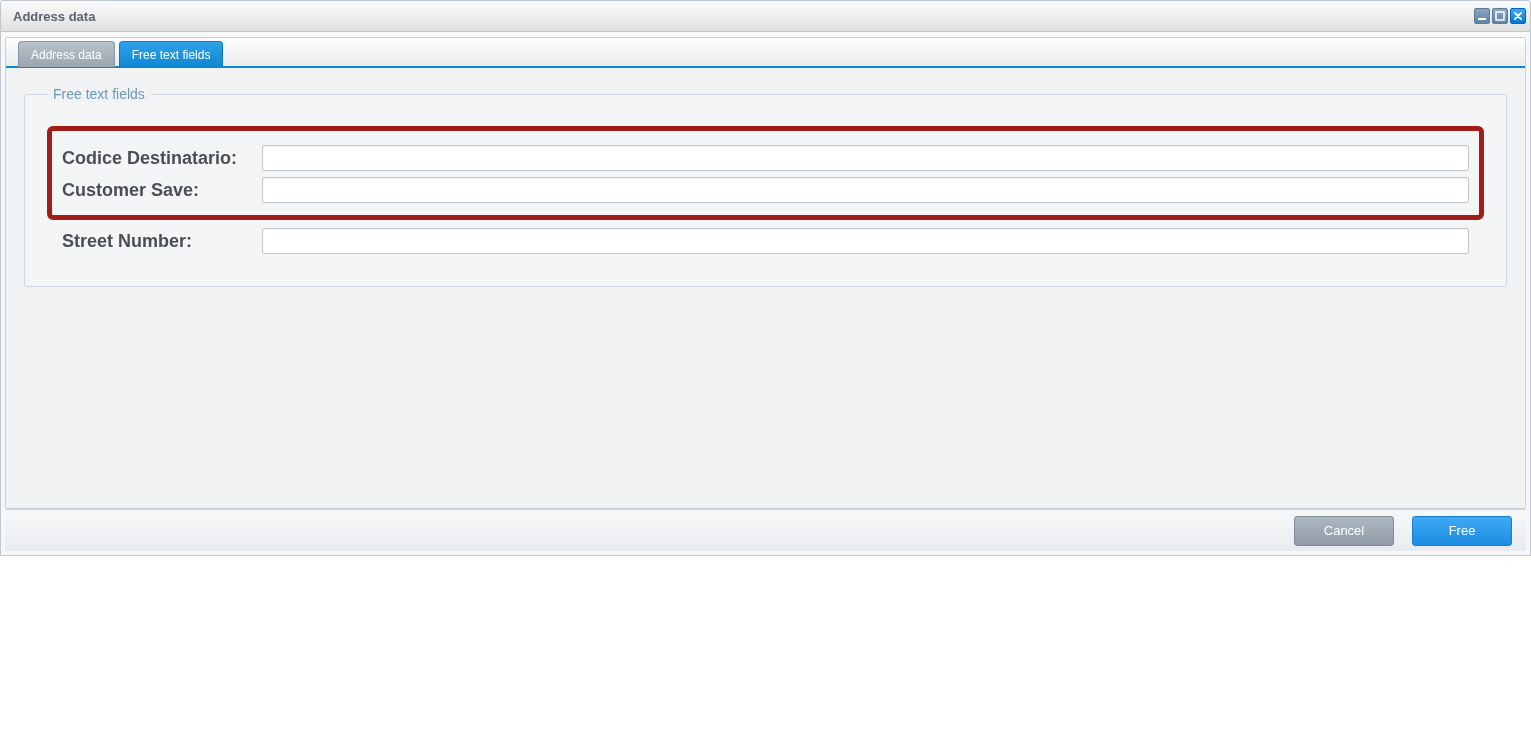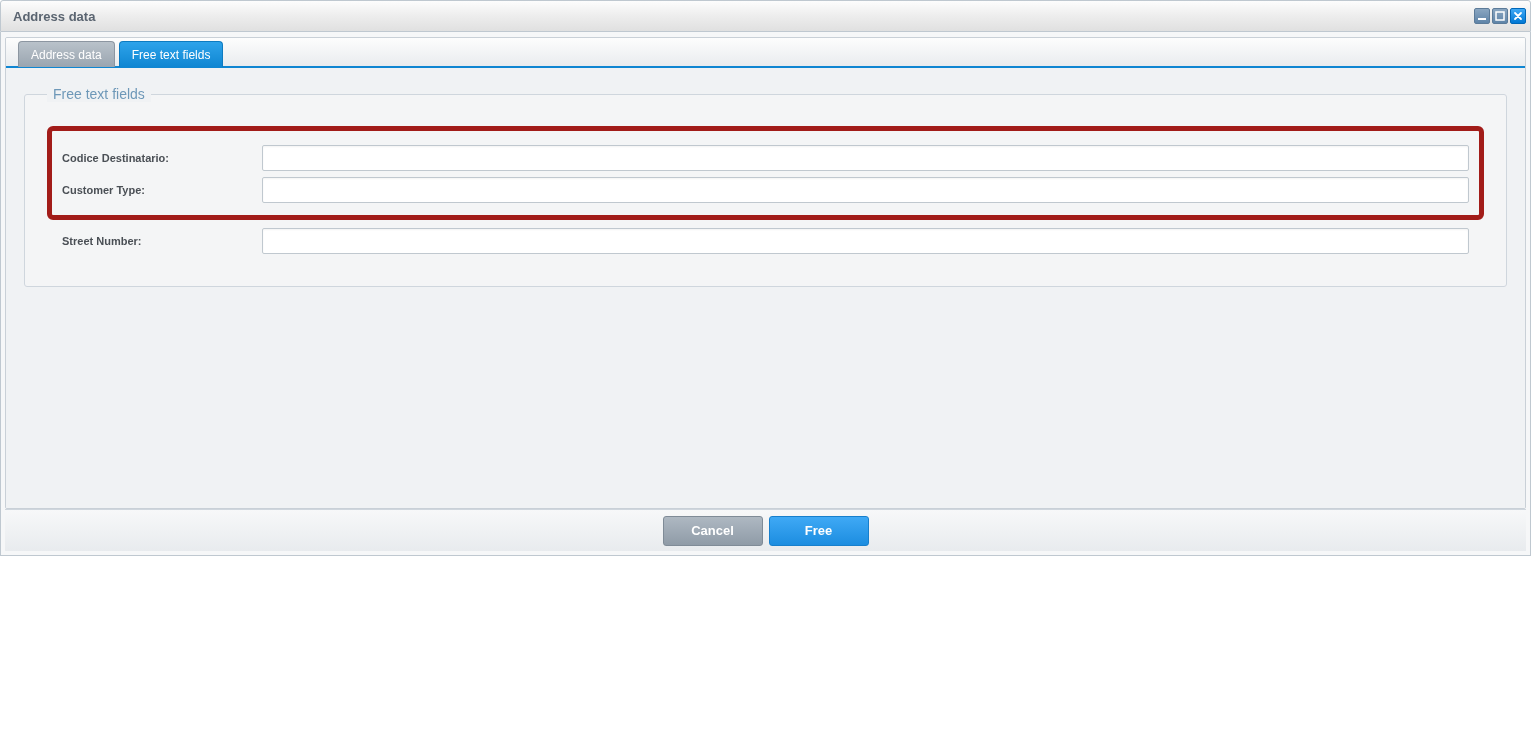--- a/index.html
+++ b/index.html
@@ -140,45 +140,44 @@
   }
   .form-row {
     display: flex;
     align-items: center;
     margin: 6px 0;
   }
   .form-row label {
     width: 200px;
     font-weight: bold;
     color: #4a4f55;
-    font-size: 11px;
+    font-size: 18px;
     flex-shrink: 0;
   }
   .form-row input[type=text] {
     flex: 1;
     height: 26px;
     border: 1px solid #c0c8cf;
     border-radius: 2px;
     background: #fff;
     padding: 2px 6px;
     font-size: 12px;
     box-shadow: inset 0 1px 2px rgba(0,0,0,0.05);
   }
   .outside-row { padding: 0 15px; }
   .footer-bar {
     height: 42px;
     background: linear-gradient(to bottom,#f7f8f9,#e8ebee);
     border-top: 1px solid #cfd6dd;
     display:flex;
     align-items:center;
-    justify-content:center;
-    gap:6px;
+    justify-content:flex-end;
+    gap:18px;
     padding: 0 14px;
     margin: 0 4px 4px 4px;
-    font-weight: bold;
   }
   .btn {
     min-width: 100px;
     height: 30px;
     border-radius: 3px;
     font-size: 13px;
     cursor: pointer;
     display:flex;
     align-items:center;
     justify-content:center;
@@ -236,21 +235,21 @@
       <div class="tab-content">
         <fieldset class="group">
           <legend>Free text fields</legend>
 
           <div class="highlight-box">
             <div class="form-row">
               <label>Codice Destinatario:</label>
               <input type="text" value="" style="">
             </div>
             <div class="form-row">
-              <label>Customer Type:</label>
+              <label>Customer Save:</label>
               <input type="text" value="" style="">
             </div>
           </div>
 
           <div class="form-row outside-row">
             <label>Street Number:</label>
             <input type="text" value="" style="">
           </div>
         </fieldset>
       </div>

